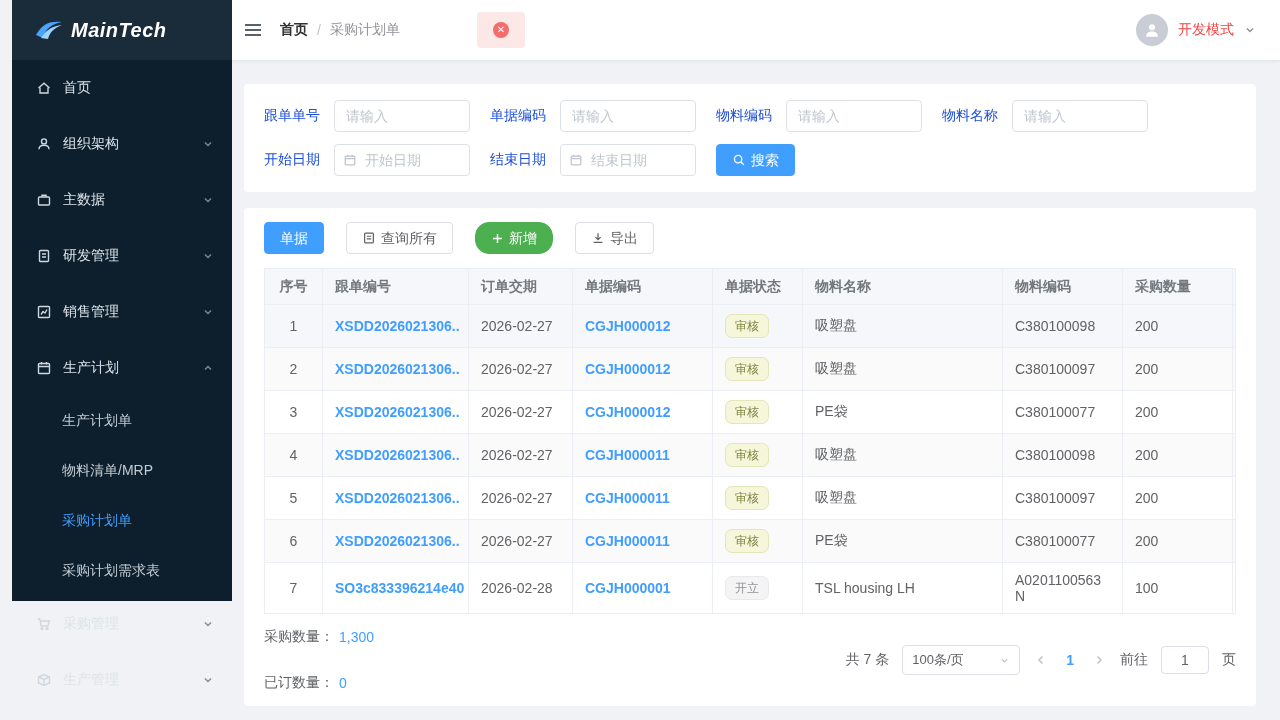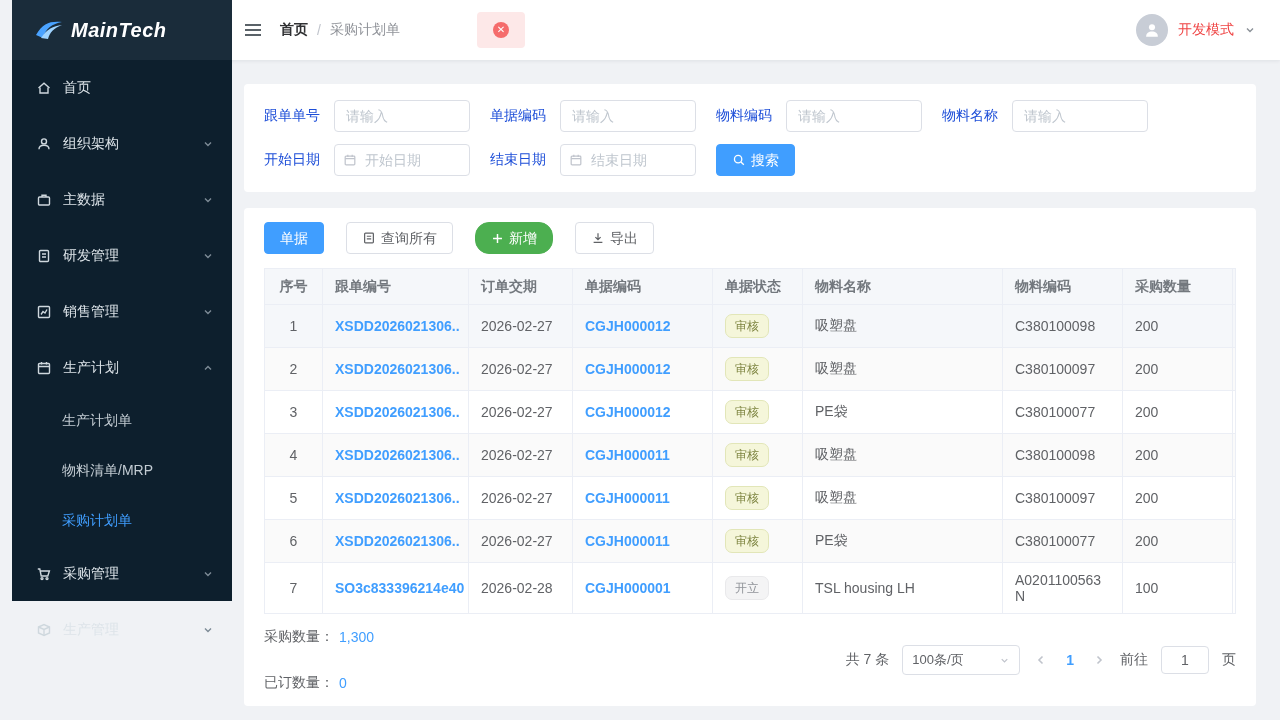--- a/index.html
+++ b/index.html
@@ -191,20 +191,23 @@
   </div>
 
   <div class="submenu-item">
     <span>生产计划单</span>
   </div>
   <div class="submenu-item">
     <span>物料清单/MRP</span>
   </div>
   <div class="submenu-item active">
     <span>采购计划单</span>
+  </div>
+  <div class="submenu-item">
+    <span>采购计划需求表</span>
   </div>
 
   <div class="menu-item">
     <span class="mi-icon">
       <svg width="16" height="16" viewBox="0 0 16 16" fill="none" stroke="currentColor" stroke-width="1.4">
           <path d="M1.8 3 H3.8 L5.2 10 H11.8 L13.4 5 H4.3"></path>
           <circle cx="6" cy="12.6" r="1"></circle>
           <circle cx="11" cy="12.6" r="1"></circle>
         </svg>
     </span>

